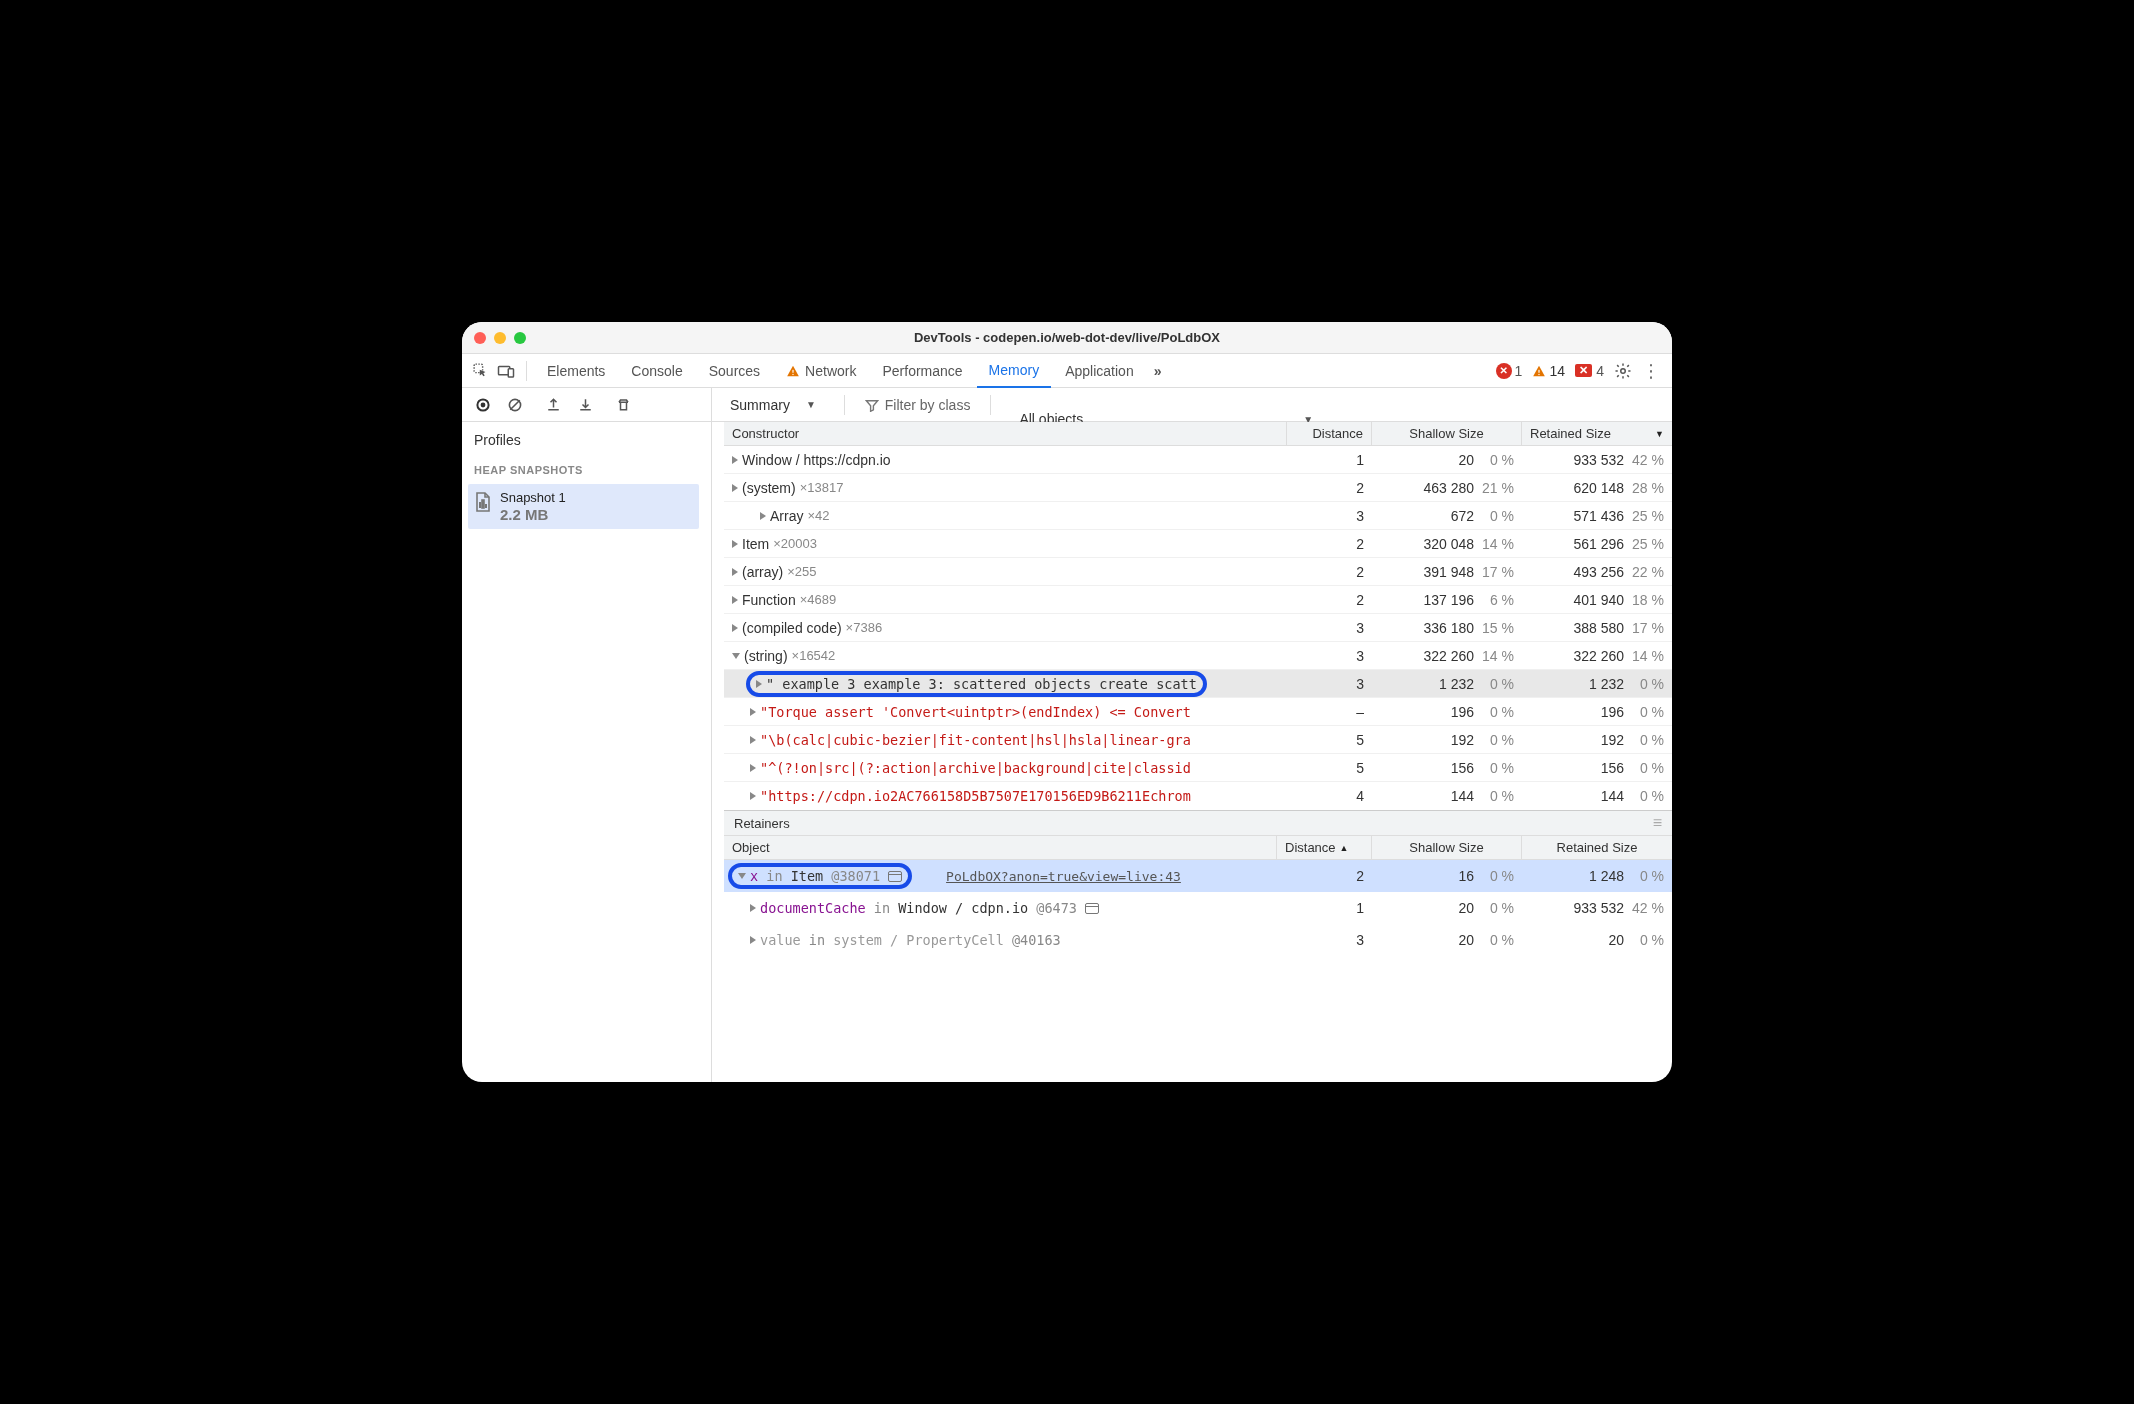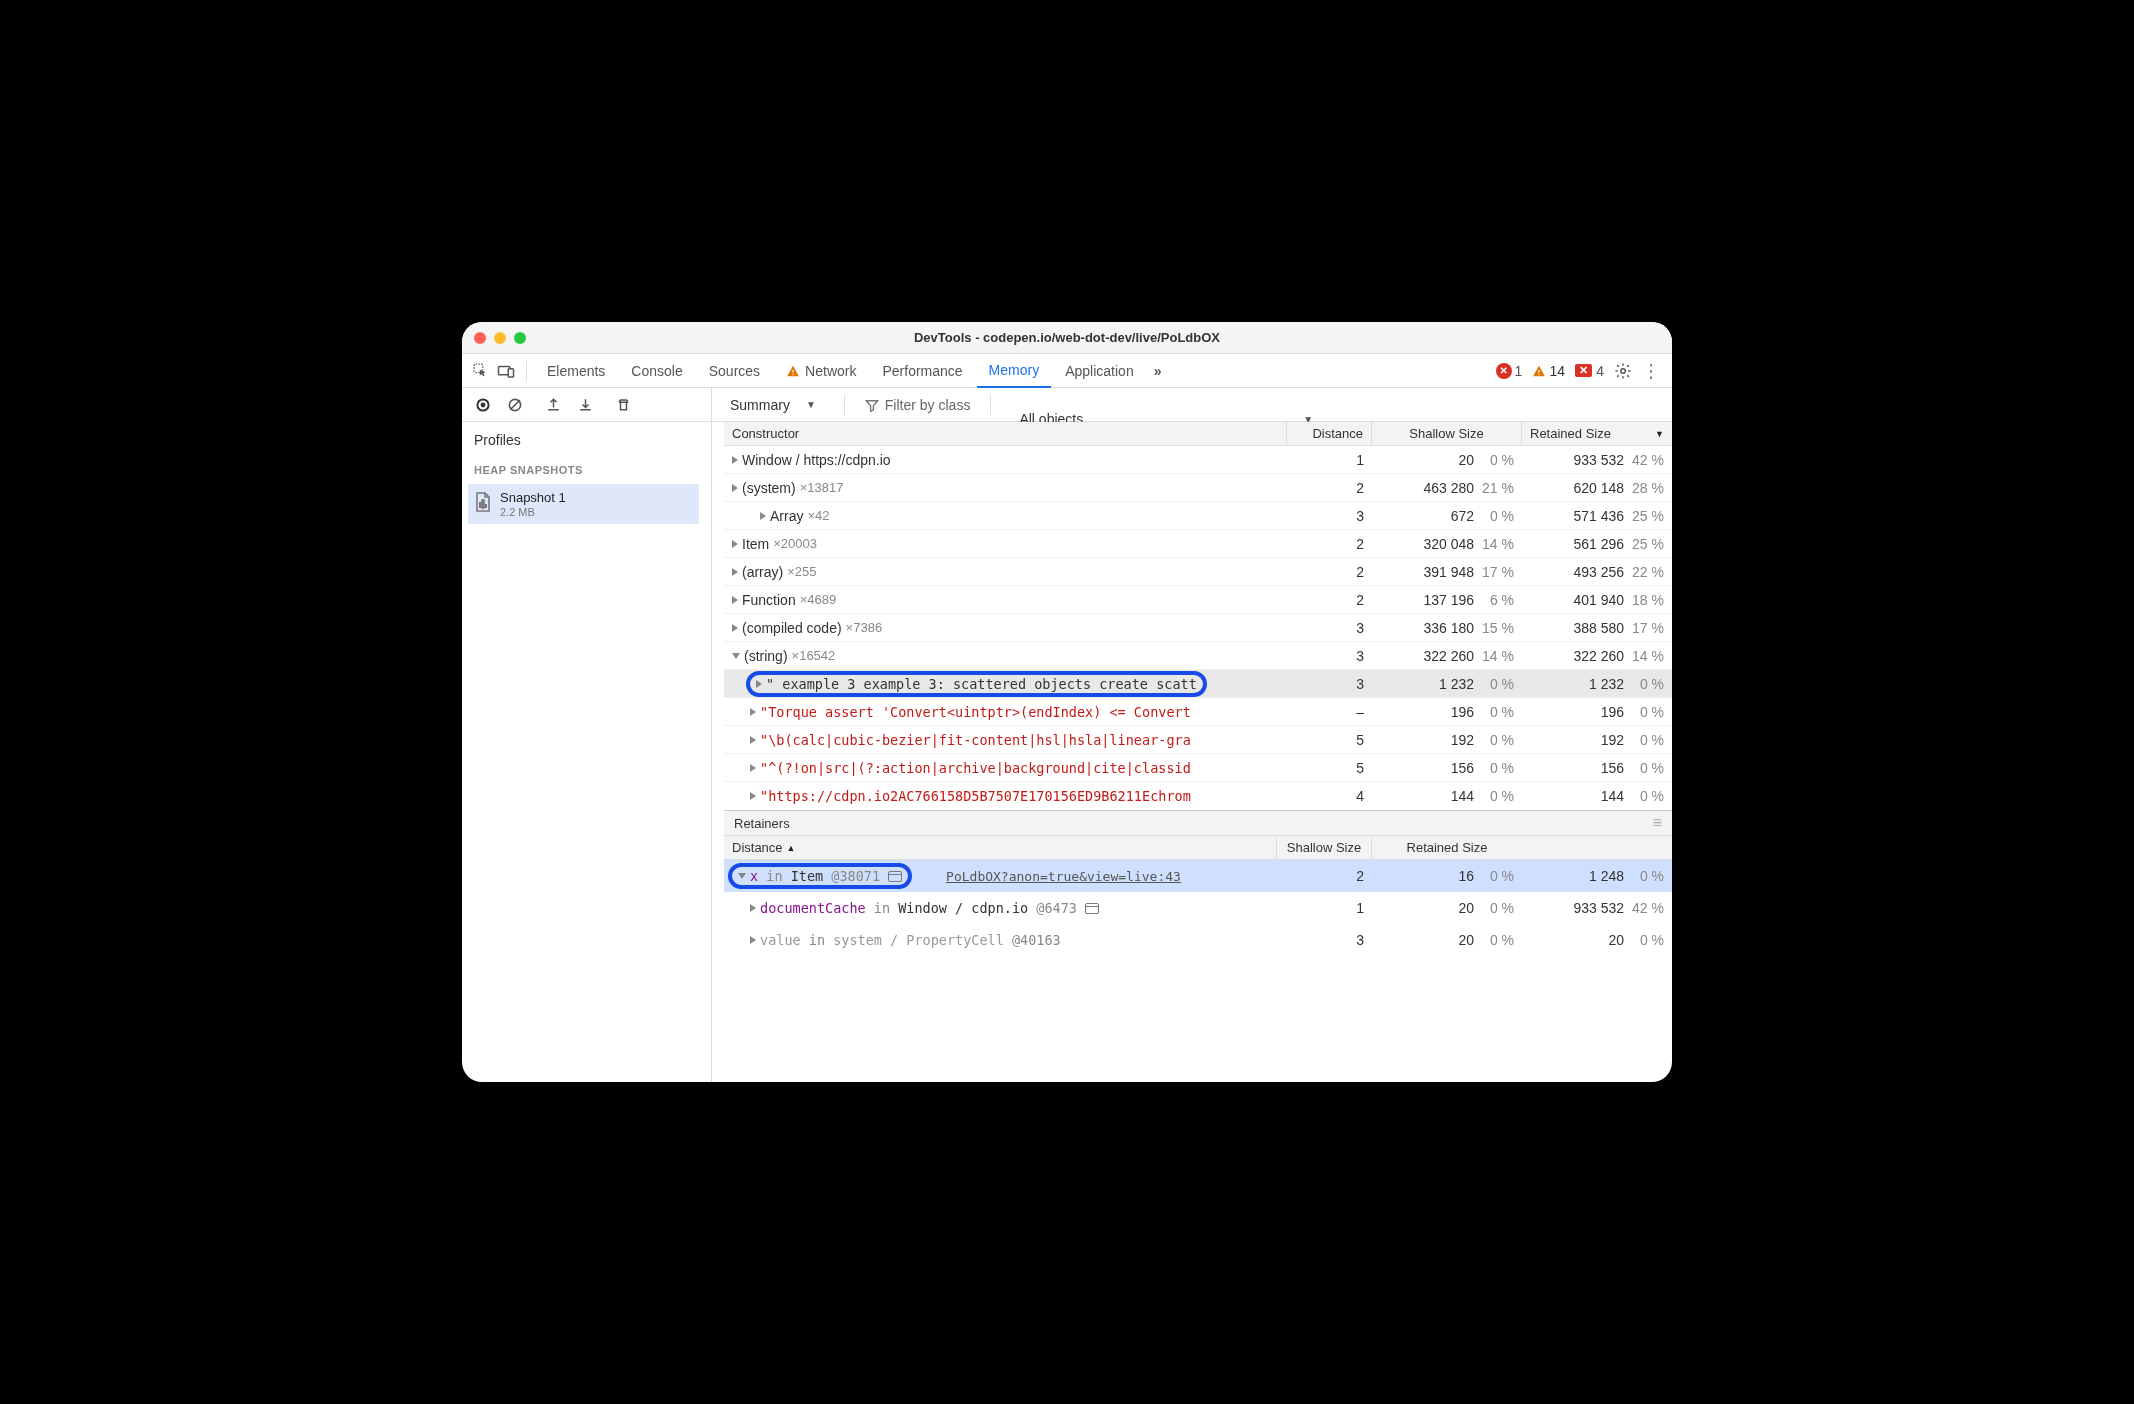--- a/index.html
+++ b/index.html
@@ -80,21 +80,21 @@
 
   .content { flex:1; display:flex; overflow:hidden;}
   .profiles-pane {
     width:250px; border-right:1px solid #ddd; padding:10px 12px;
   }
   .profiles-pane h3 { font-size:14px; font-weight:400; color:#333; margin-bottom:16px;}
   .profiles-pane .section-label { font-size:11px; letter-spacing:0.5px; color:#888; font-weight:600; margin-bottom:8px;}
   .snap { display:flex; gap:8px; align-items:flex-start; background:#dfe8fb; padding:6px; margin-left:-6px; border-radius:2px;}
   .snap .icon { width:18px;height:22px; color:#666; flex-shrink:0; margin-top:1px;}
   .snap .name { font-size:13px; color:#222; line-height:1.2;}
-  .snap .size { font-size:11px; color:#777;}
+  .snap .size { font-size:15px; color:#777;font-weight:bold;}
 
   .tables { flex:1; display:flex; flex-direction:column; min-width:0;margin-left:12px;}
   .grid-header, .grid-row {
     display:grid;
     grid-template-columns: 1fr 85px 150px 150px;
     align-items:center;
   }
   .grid-header {
     height: 24px; background:#f1f3f4; border-bottom:1px solid #ddd;
     font-size:13px; color:#333;
@@ -468,20 +468,21 @@
             <div class="cell-pair"><span class="sz">144</span> <span class="pct">0 %</span></div>
             <div class="cell-pair"><span class="sz">144</span> <span class="pct">0 %</span></div>
           </div>
         </div>
 
       <div class="retainers-head">
         <span>Retainers</span>
         <span class="ret-menu">≡</span>
       </div>
       <div class="grid-header2">
+        <div>Object</div>
         <div>
             <span>Distance</span>
             <span class="sort-caret">▲</span>
           </div>
         <div class="center-align" style="justify-content:center;">Shallow Size</div>
         <div class="center-align" style="justify-content:center;">Retained Size</div>
       </div>
       <div id="rows-ret" style="flex:1;">
           <div class="grid-row2 selrow2">
             <div class="cell-c">

